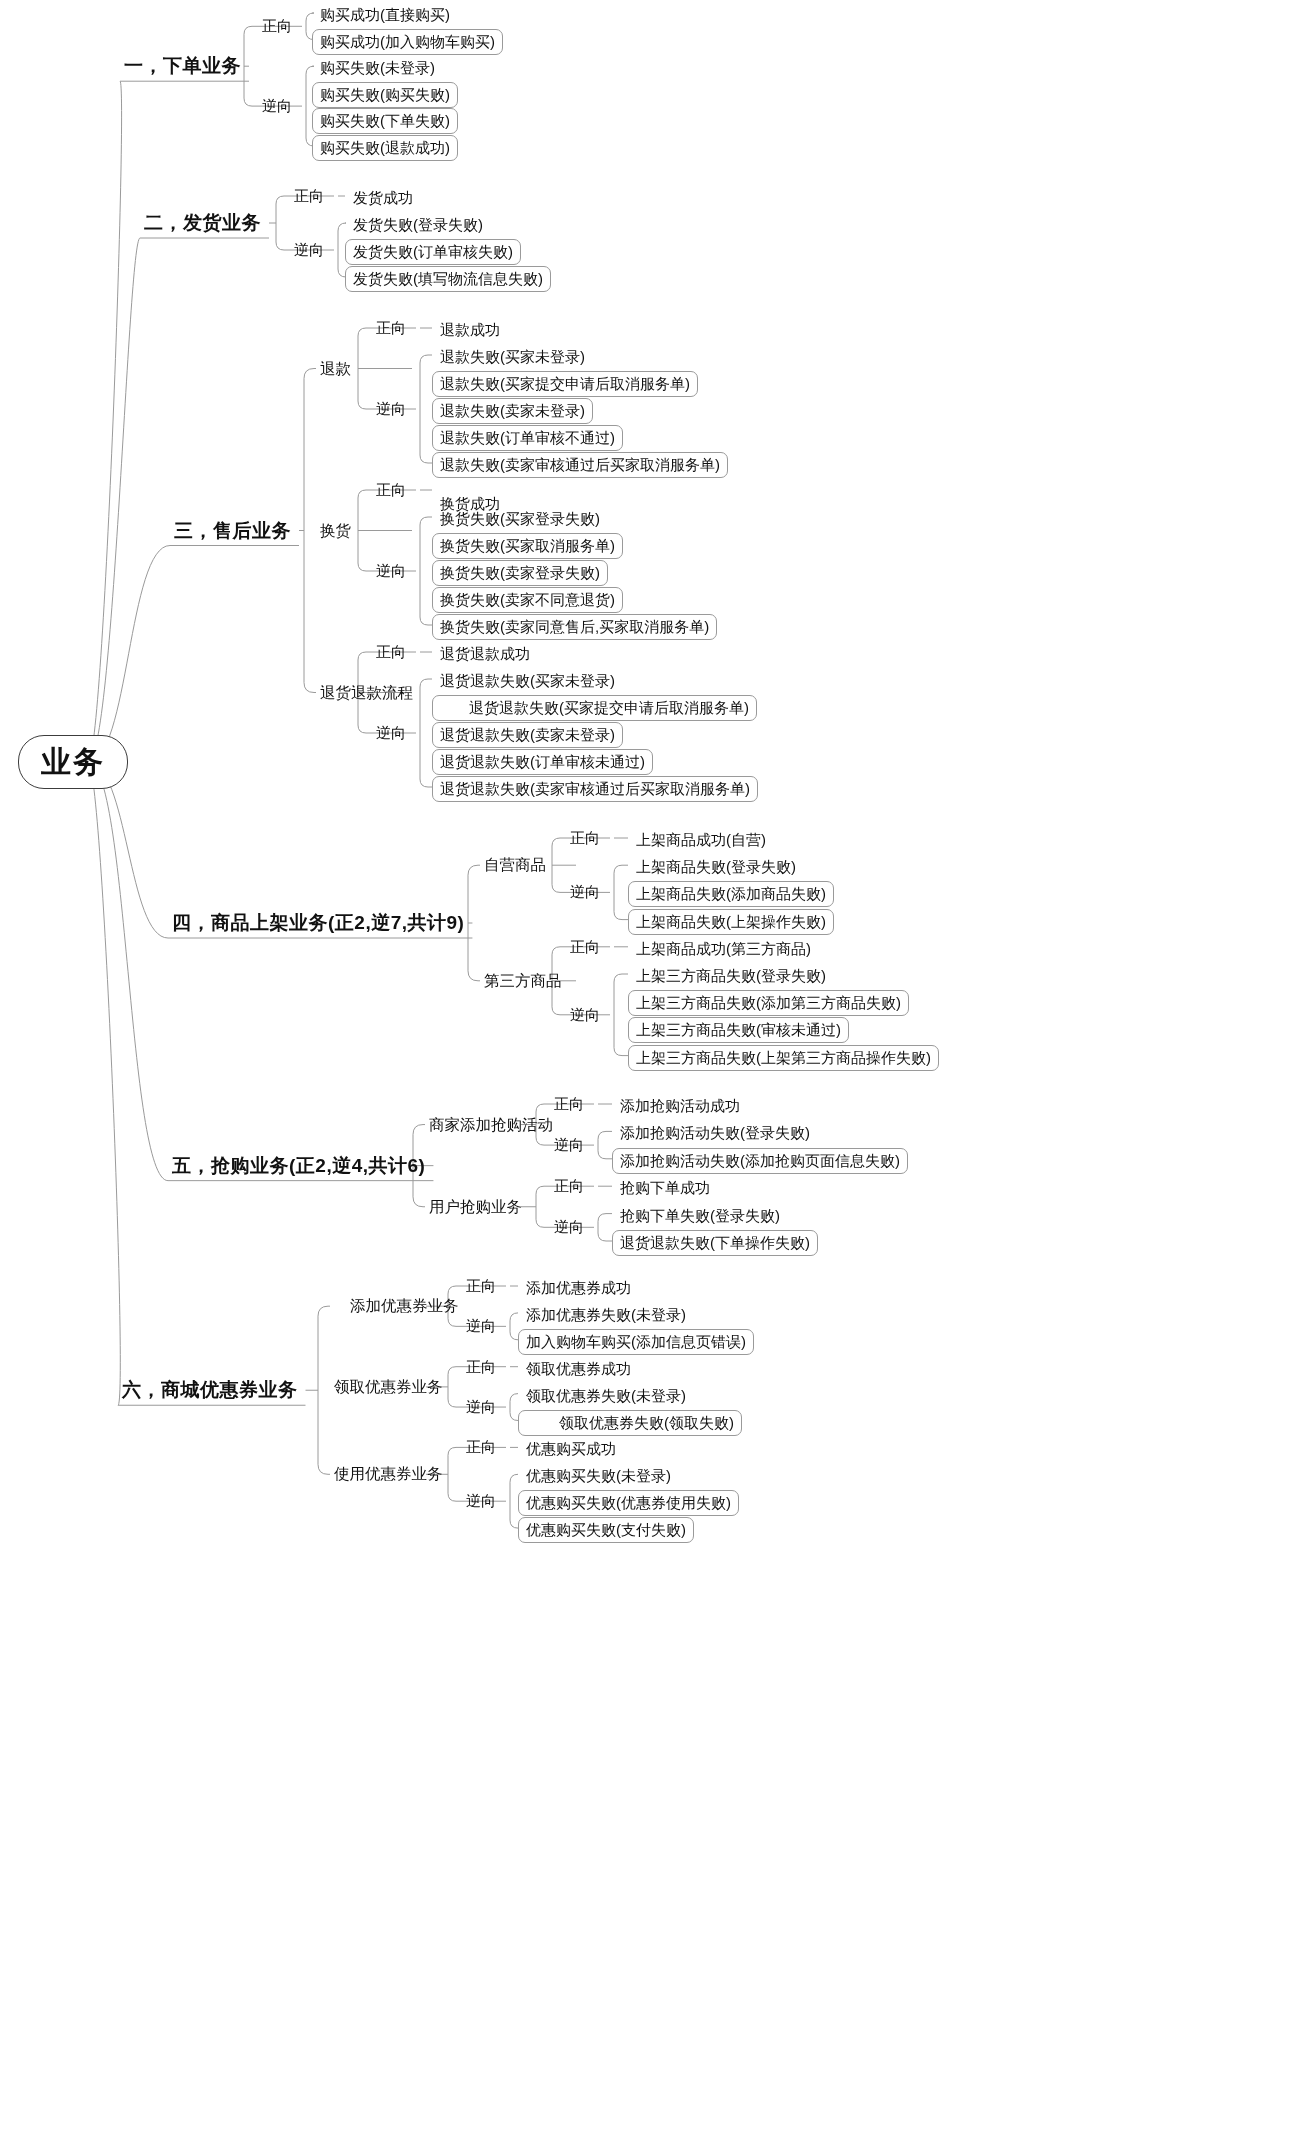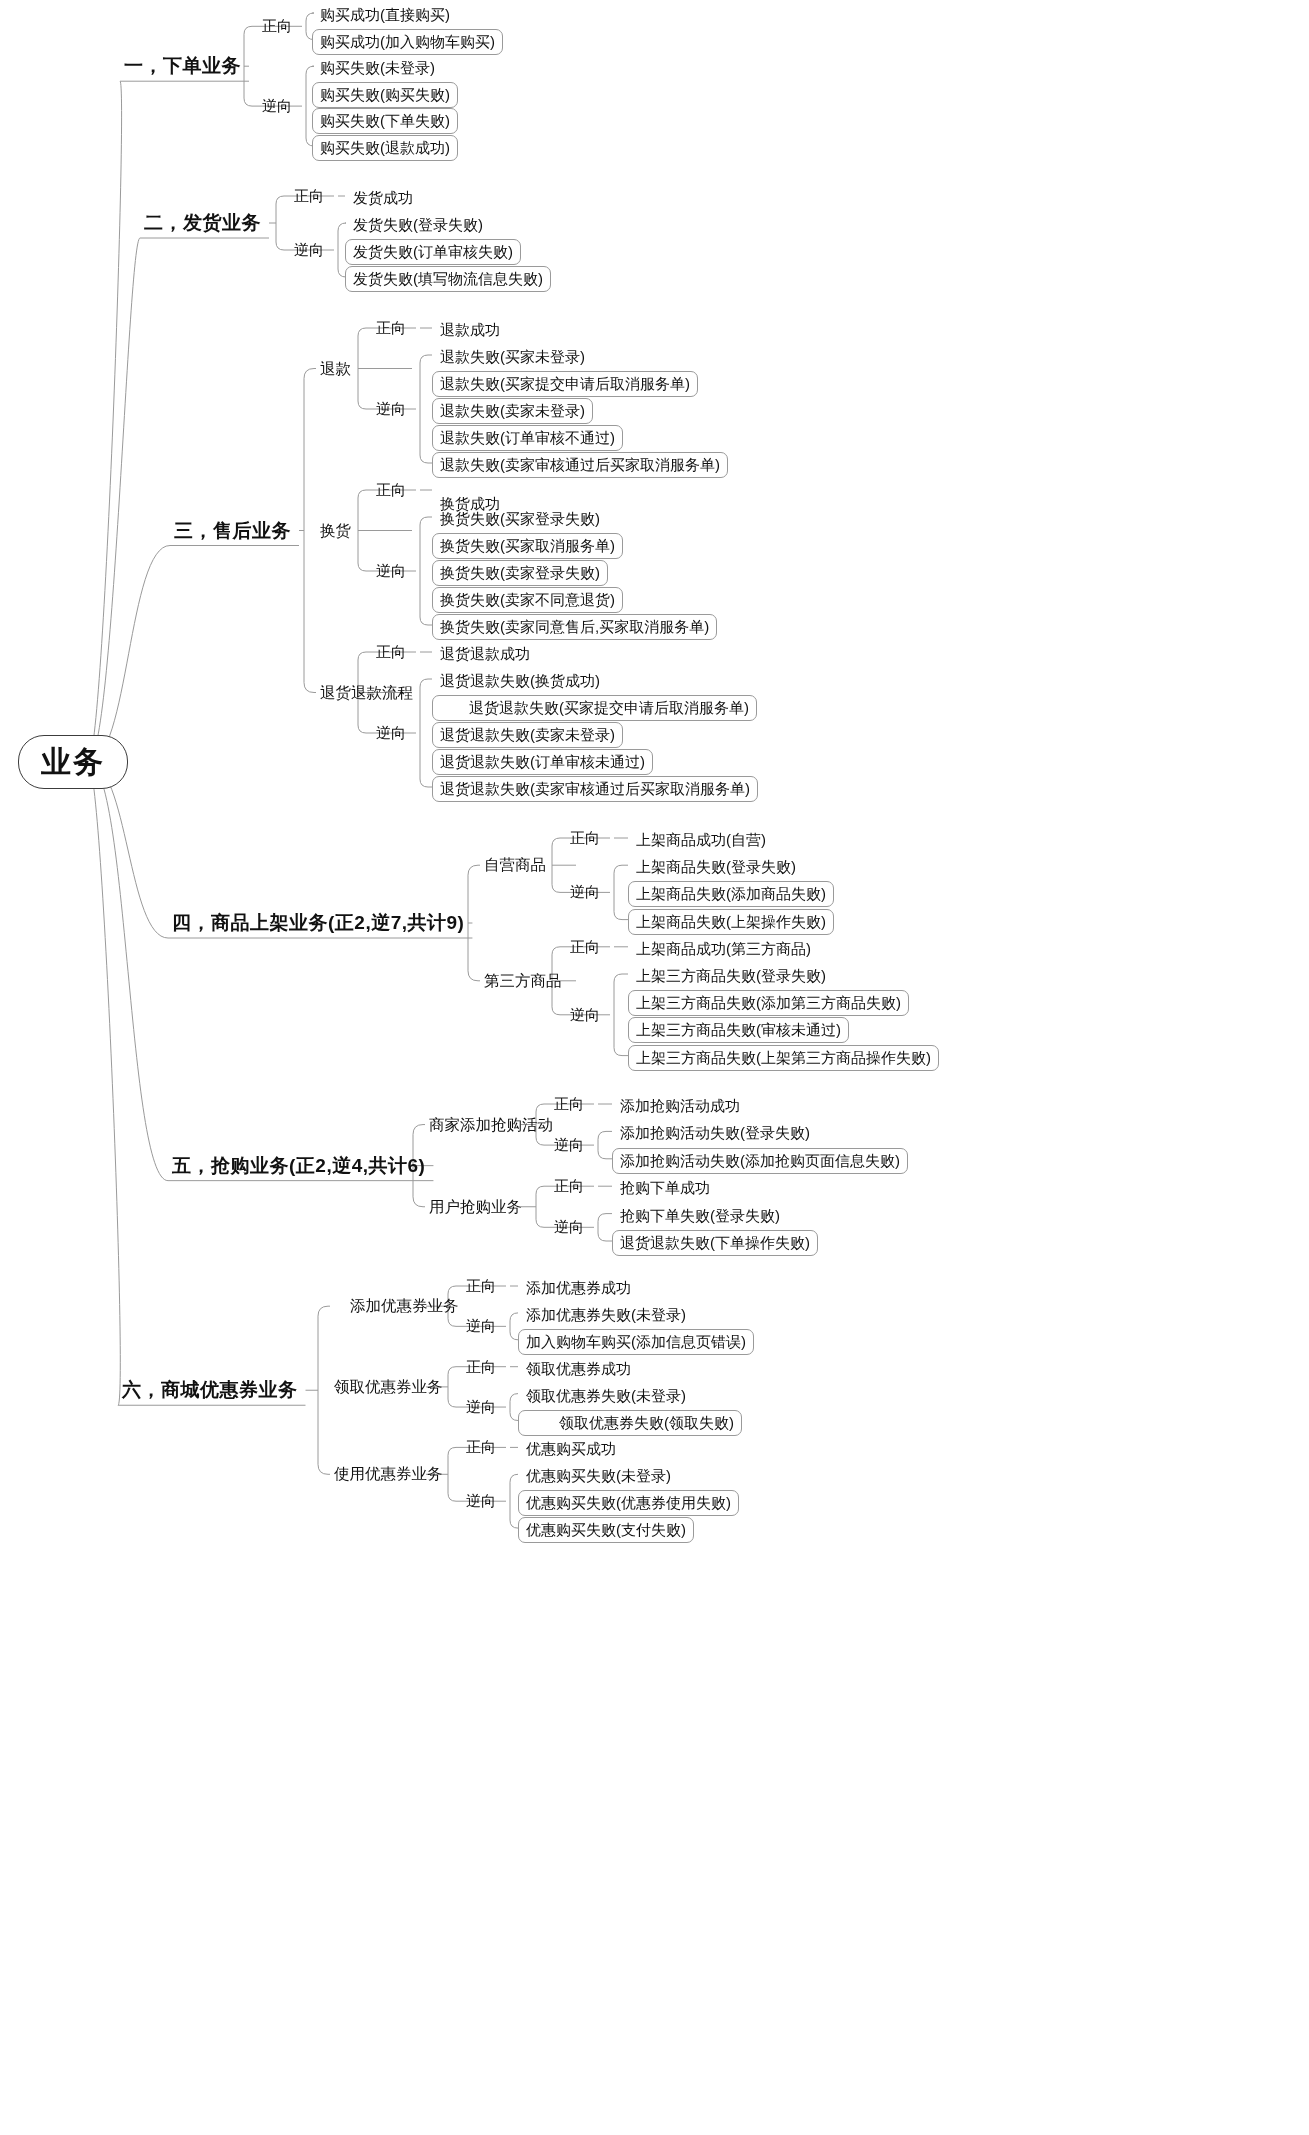--- a/index.html
+++ b/index.html
@@ -186,21 +186,21 @@
     <div class="node dir" style="left: 372px; top: 480px;">正向</div>
     <div class="node leaf plain" style="left: 432px; top: 506px;">换货失败(买家登录失败)</div>
     <div class="node leaf boxed" style="left: 432px; top: 533px;">换货失败(买家取消服务单)</div>
     <div class="node leaf boxed" style="left: 432px; top: 560px;">换货失败(卖家登录失败)</div>
     <div class="node leaf boxed" style="left: 432px; top: 587px;">换货失败(卖家不同意退货)</div>
     <div class="node leaf boxed" style="left: 432px; top: 614px;">换货失败(卖家同意售后,买家取消服务单)</div>
     <div class="node dir" style="left: 372px; top: 561px;">逆向</div>
     <div class="node lvl2" style="left: 316px; top: 519.5px;">换货</div>
     <div class="node leaf plain" style="left: 432px; top: 641px;">退货退款成功</div>
     <div class="node dir" style="left: 372px; top: 642px;">正向</div>
-    <div class="node leaf plain" style="left: 432px; top: 668px;">退货退款失败(换货成功)</div>
+    <div class="node leaf plain" style="left: 432px; top: 668px;">退货退款失败(买家未登录)</div>
     <div class="node leaf boxed" style="left: 432px; top: 695px; padding-left: 36px;">退货退款失败(买家提交申请后取消服务单)</div>
     <div class="node leaf boxed" style="left: 432px; top: 722px;">退货退款失败(卖家未登录)</div>
     <div class="node leaf boxed" style="left: 432px; top: 749px;">退货退款失败(订单审核未通过)</div>
     <div class="node leaf boxed" style="left: 432px; top: 776px;">退货退款失败(卖家审核通过后买家取消服务单)</div>
     <div class="node dir" style="left: 372px; top: 723px;">逆向</div>
     <div class="node lvl2" style="left: 316px; top: 681.5px;">退货退款流程</div>
     <div class="node lvl1" style="left: 170px; top: 517.5px;">三，售后业务</div>
     <div class="node leaf plain" style="left: 628px; top: 827px;">上架商品成功(自营)</div>
     <div class="node dir" style="left: 566px; top: 828px;">正向</div>
     <div class="node leaf plain" style="left: 628px; top: 854.2px;">上架商品失败(登录失败)</div>

